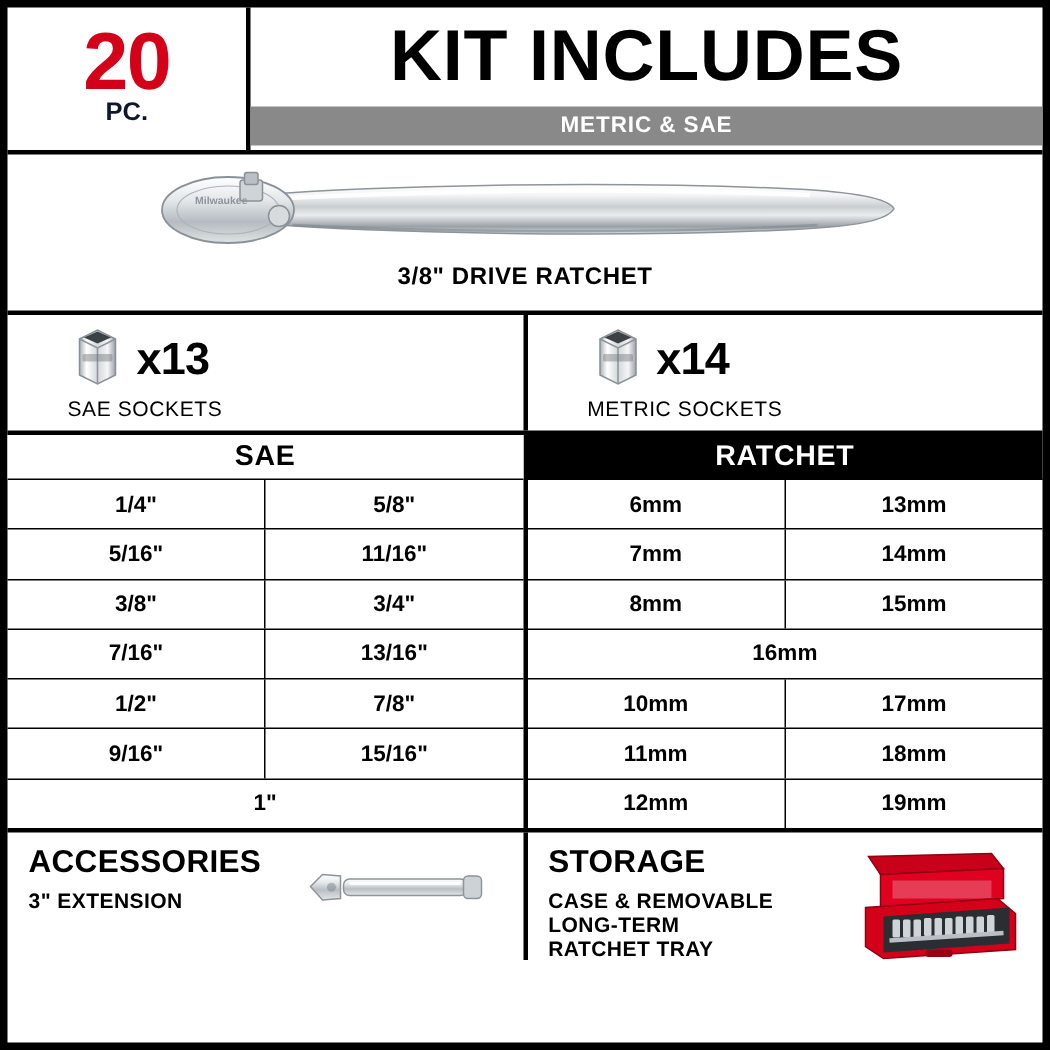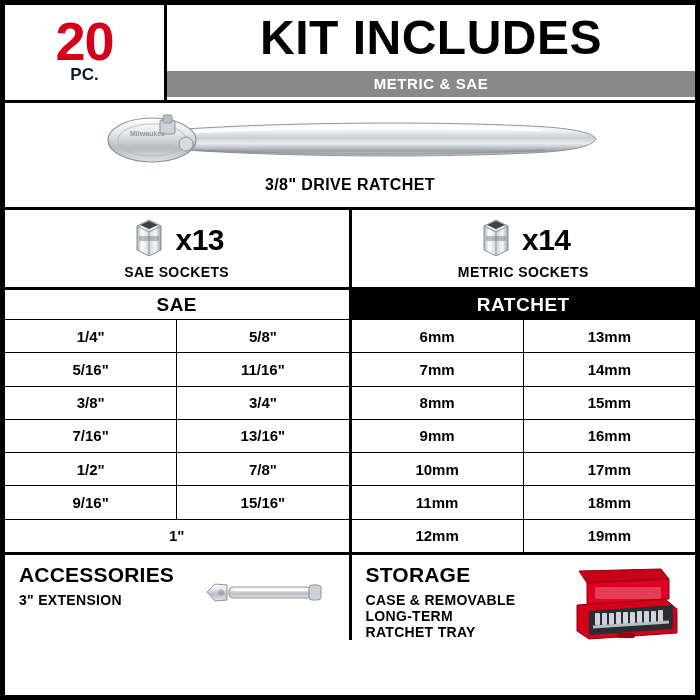--- a/index.html
+++ b/index.html
@@ -98,39 +98,40 @@
   .socket-row{
     display:flex;
     height:80px;
     border-bottom:3px solid #000;
     box-sizing:border-box;
   }
   .socket-cell{
     flex:1;
     display:flex;
     flex-direction:column;
-    align-items:center;
+    align-items:flex-start;
     justify-content:center;
     box-sizing:border-box;
+    margin-left:40px;
   }
   .socket-cell.left{border-right:3px solid #000;}
   .socket-top{
     display:flex;
     align-items:center;
     justify-content:center;
     gap:6px;
     height:46px;
   }
   .qty{
     font-weight:bold;
     font-size:30px;
     letter-spacing:-0.5px;
   }
   .socket-caption{
-    font-weight:bold;
+    font-weight:normal;
     font-size:14px;
     letter-spacing:0.4px;
     margin-top:1px;
   }
   
   .table-wrap{
     display:flex;
     height:265px;
     border-bottom:3px solid #000;
     box-sizing:border-box;
@@ -348,21 +349,20 @@
         </div>
         <div class="trow">
           <div class="tcell divider">7mm</div>
           <div class="tcell">14mm</div>
         </div>
         <div class="trow">
           <div class="tcell divider">8mm</div>
           <div class="tcell">15mm</div>
         </div>
         <div class="trow">
-          <div class="tcell divider">9mm</div>
           <div class="tcell">16mm</div>
         </div>
         <div class="trow">
           <div class="tcell divider">10mm</div>
           <div class="tcell">17mm</div>
         </div>
         <div class="trow">
           <div class="tcell divider">11mm</div>
           <div class="tcell">18mm</div>
         </div>

